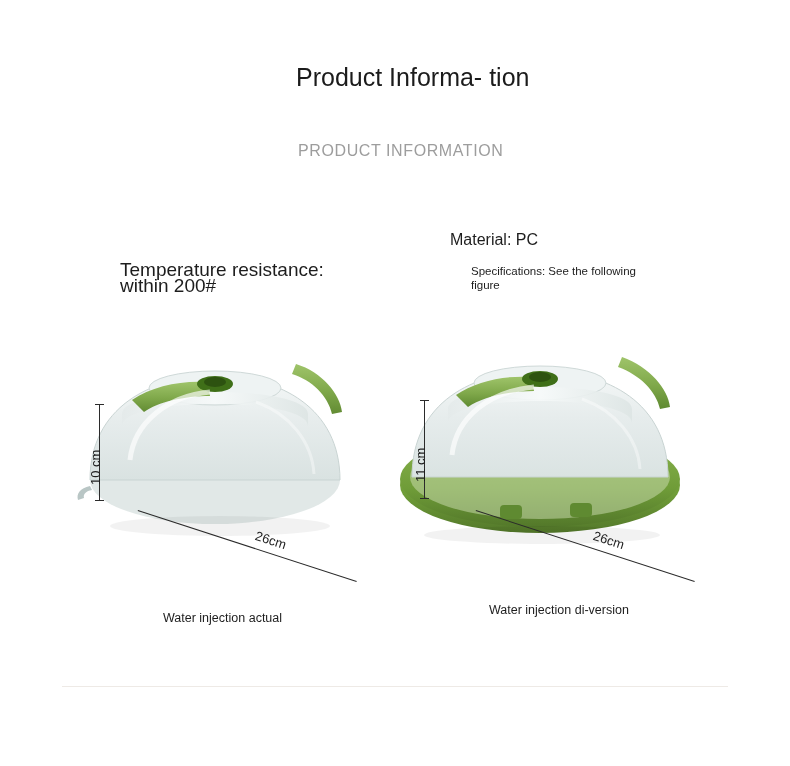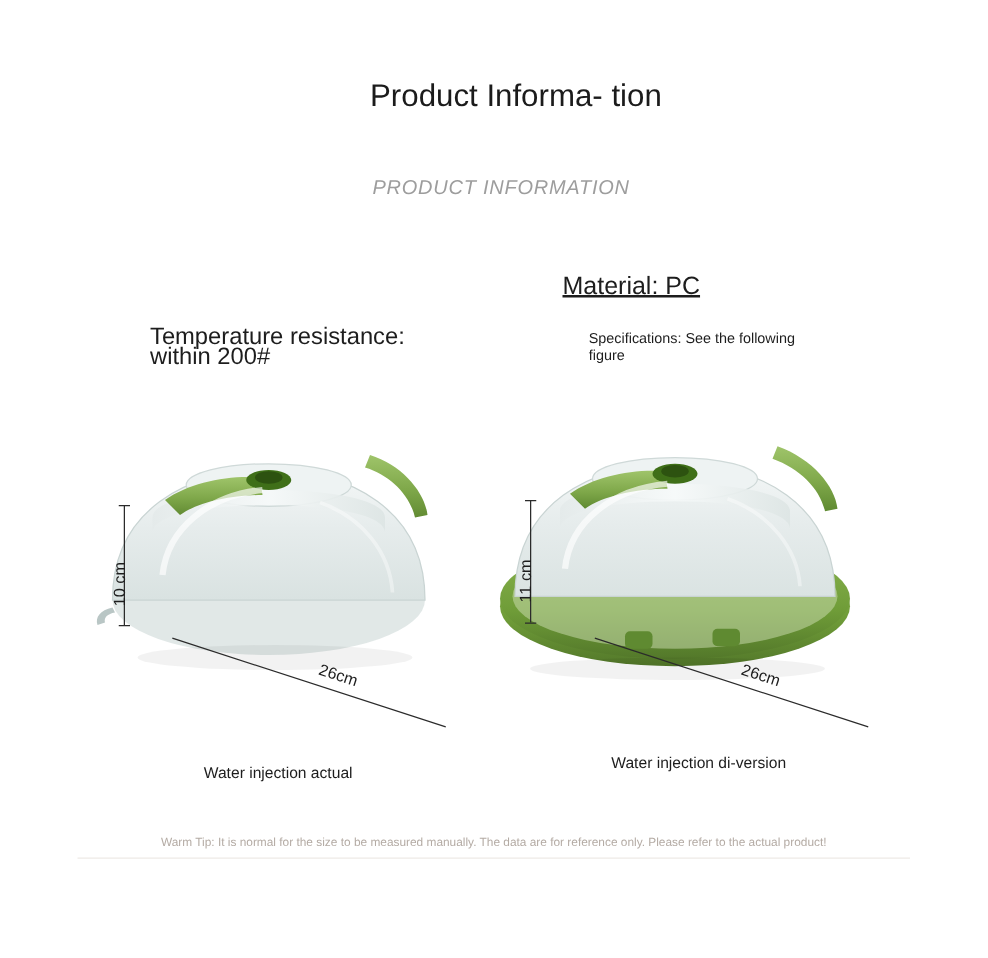--- a/index.html
+++ b/index.html
@@ -13,28 +13,27 @@
   
   .title-wrap{position:absolute;left:296px;top:62px;width:300px;}
   .title{
     font-size:25px;line-height:30px;color:#1b1b1b;
     font-family:"Liberation Sans", sans-serif;letter-spacing:0px;
   }
   .subtitle{
     position:absolute;left:298px;top:142px;
     font-size:16px;color:#9d9d9d;letter-spacing:0.6px;
     font-family:"Liberation Sans", sans-serif;
-    font-style:italic;
   }
 
   
   .spec{position:absolute;}
   .spec-l1{left:120px;top:212px;width:250px;font-size:13.5px;line-height:16px;color:#1d1d1d;}
   .spec-l2{left:120px;top:262px;width:250px;font-size:19px;line-height:16px;color:#1d1d1d;}
-  .spec-r1{left:450px;top:219px;font-size:20px;line-height:20px;color:#1d1d1d;text-decoration:underline;}
+  .spec-r1{left:450px;top:230px;font-size:16px;line-height:20px;color:#1d1d1d;}
   .spec-r2{left:438px;top:264px;width:190px;font-size:11.5px;line-height:14px;color:#1d1d1d;margin-left:33px;}
 
   
   .fig{position:absolute;}
   .fig-left{left:60px;top:350px;width:330px;height:230px;}
   .fig-right{left:390px;top:345px;width:330px;height:240px;}
 
   .vlabel{
     position:absolute;font-size:13px;color:#1d1d1d;
     transform:rotate(-90deg);transform-origin:left top;white-space:nowrap;
@@ -179,16 +178,15 @@
   <div class="vbar" style="left:424px;top:400px;height:98px;"></div>
   <div class="vbar-cap" style="left:420px;top:400px;"></div>
   <div class="vbar-cap" style="left:420px;top:498px;"></div>
   <div class="vlabel v-right">11  cm</div>
 
   <div class="dline" style="left:476px;top:510px;width:230px;transform:rotate(18deg);"></div>
   <div class="dlabel d-right">26cm</div>
 
   <div class="caption cap-right">Water injection di-version</div>
 
-  <div class="tip">Warm Tip: It is normal for the size to be measured manually. The data are for reference only. Please refer to the actual product!</div>
   <div class="tip-rule"></div>
 
 </div>
 
 </body></html>

